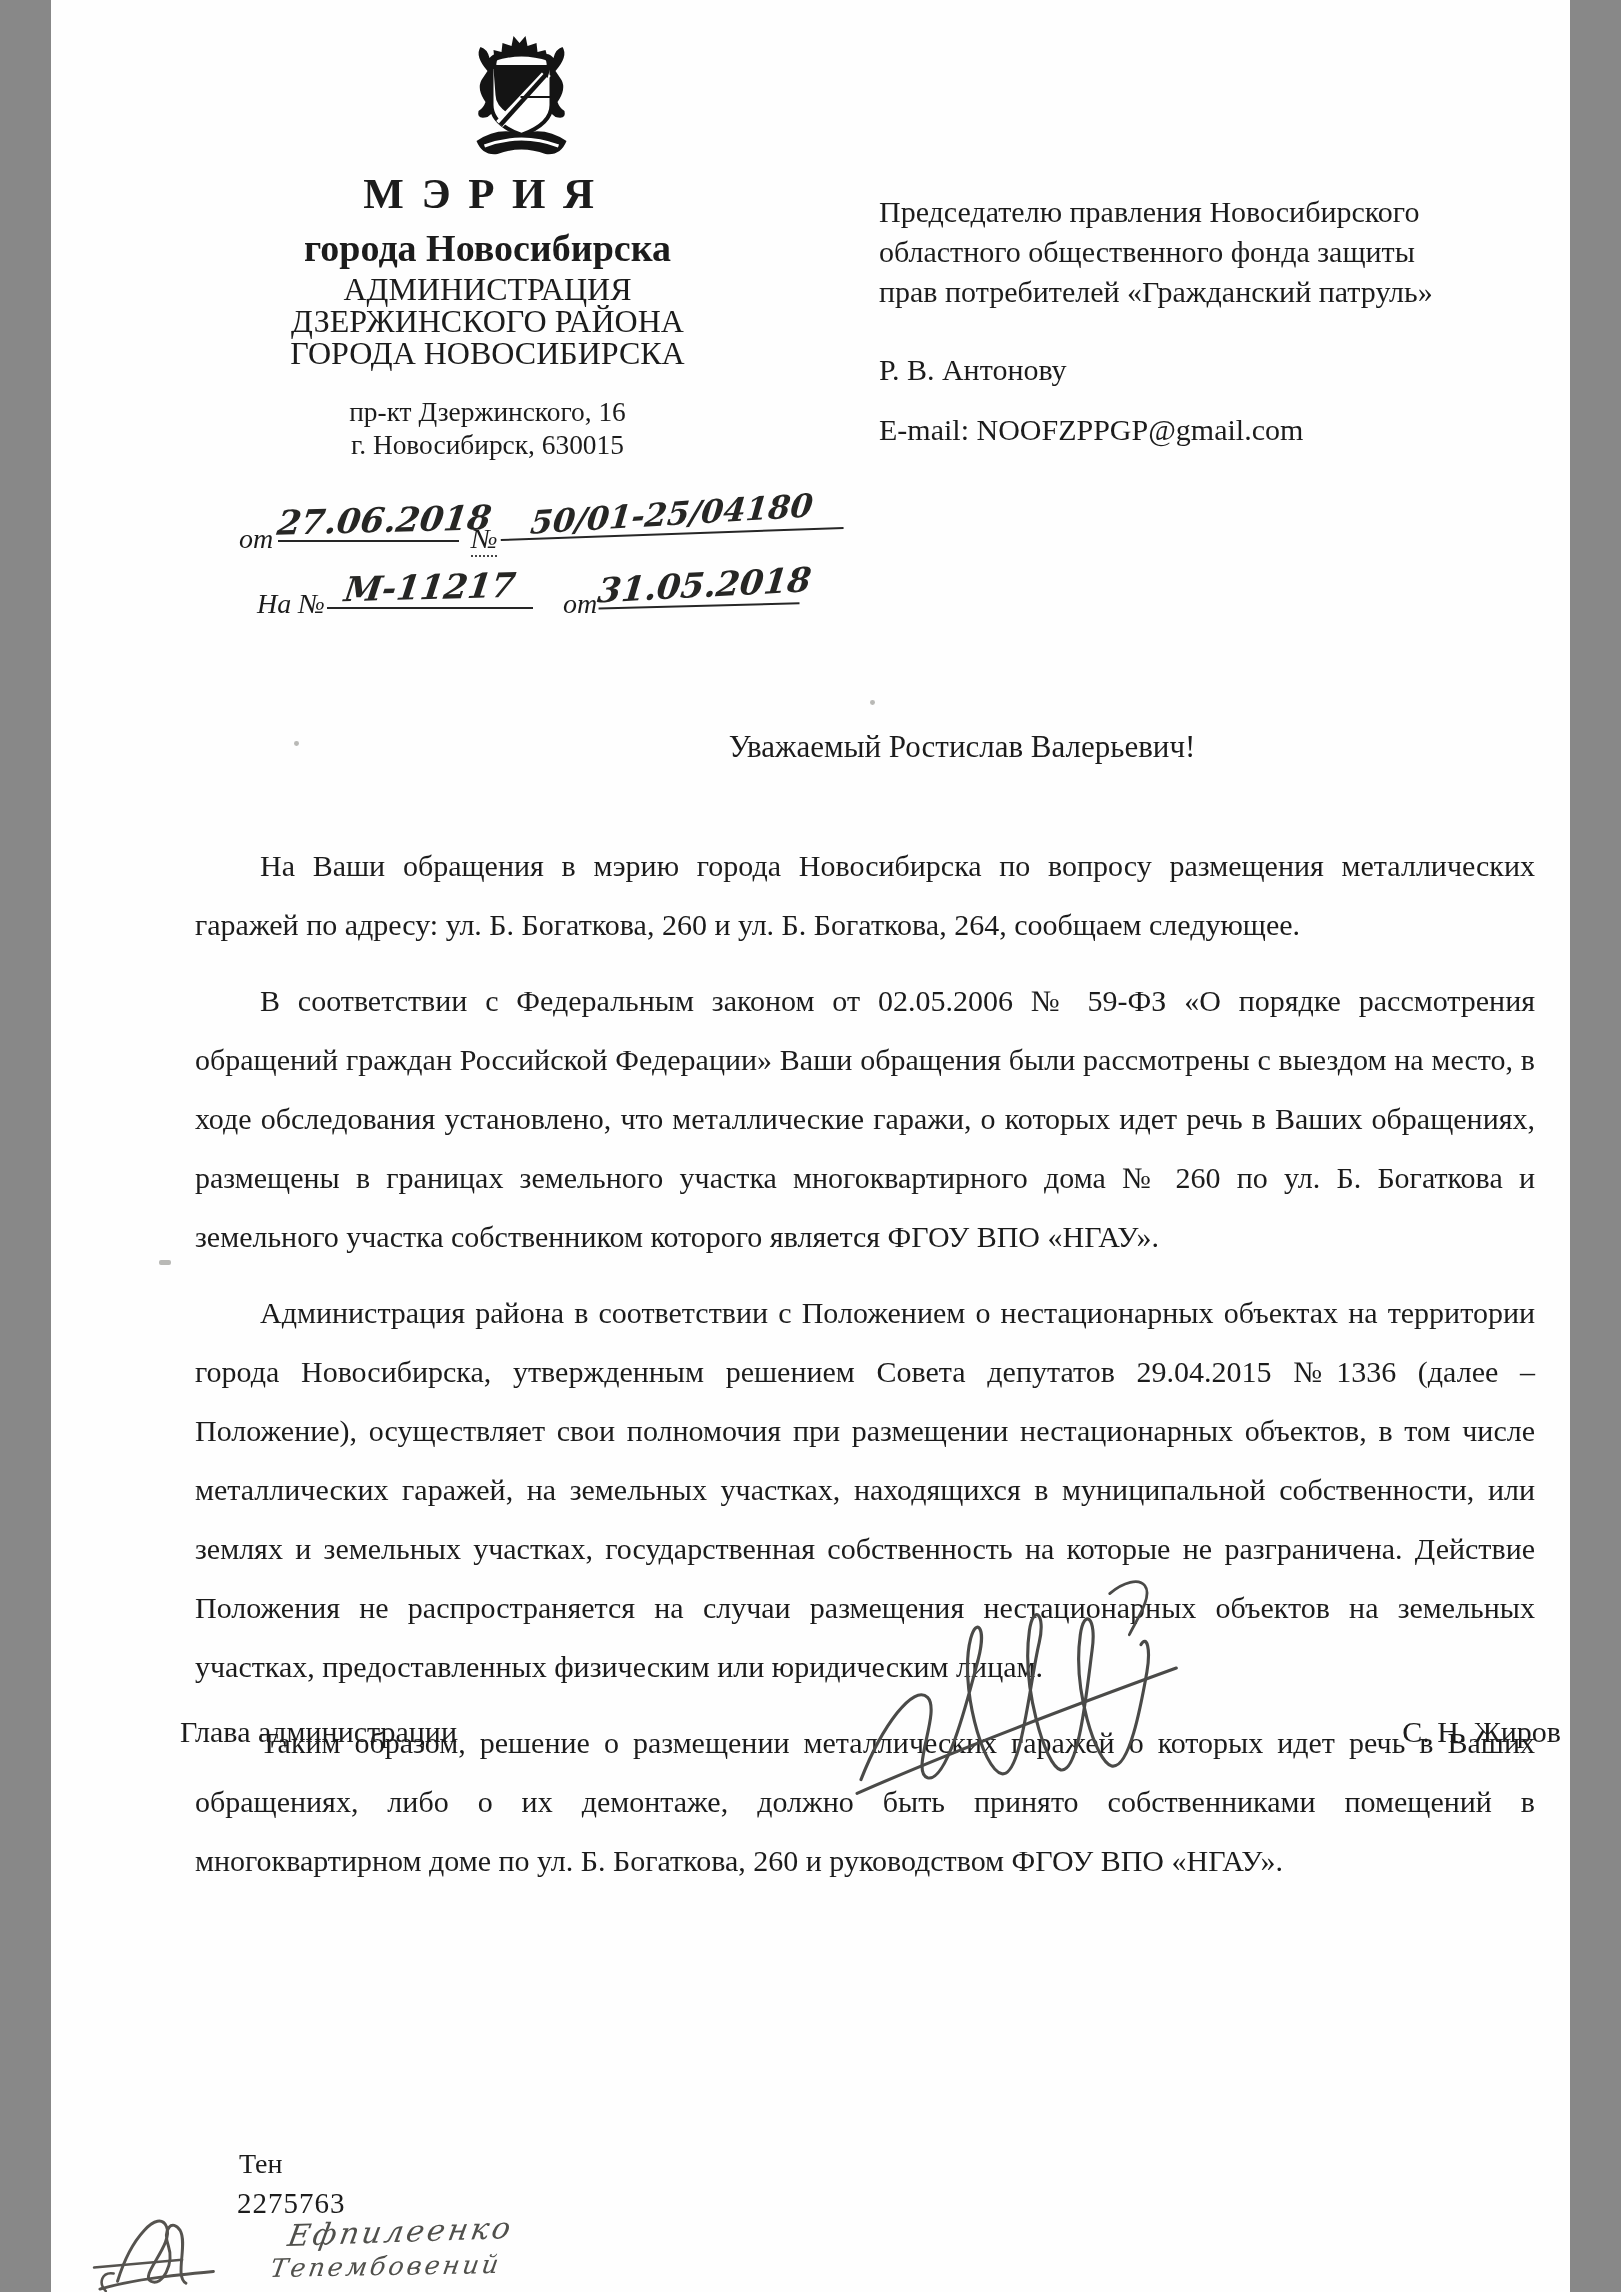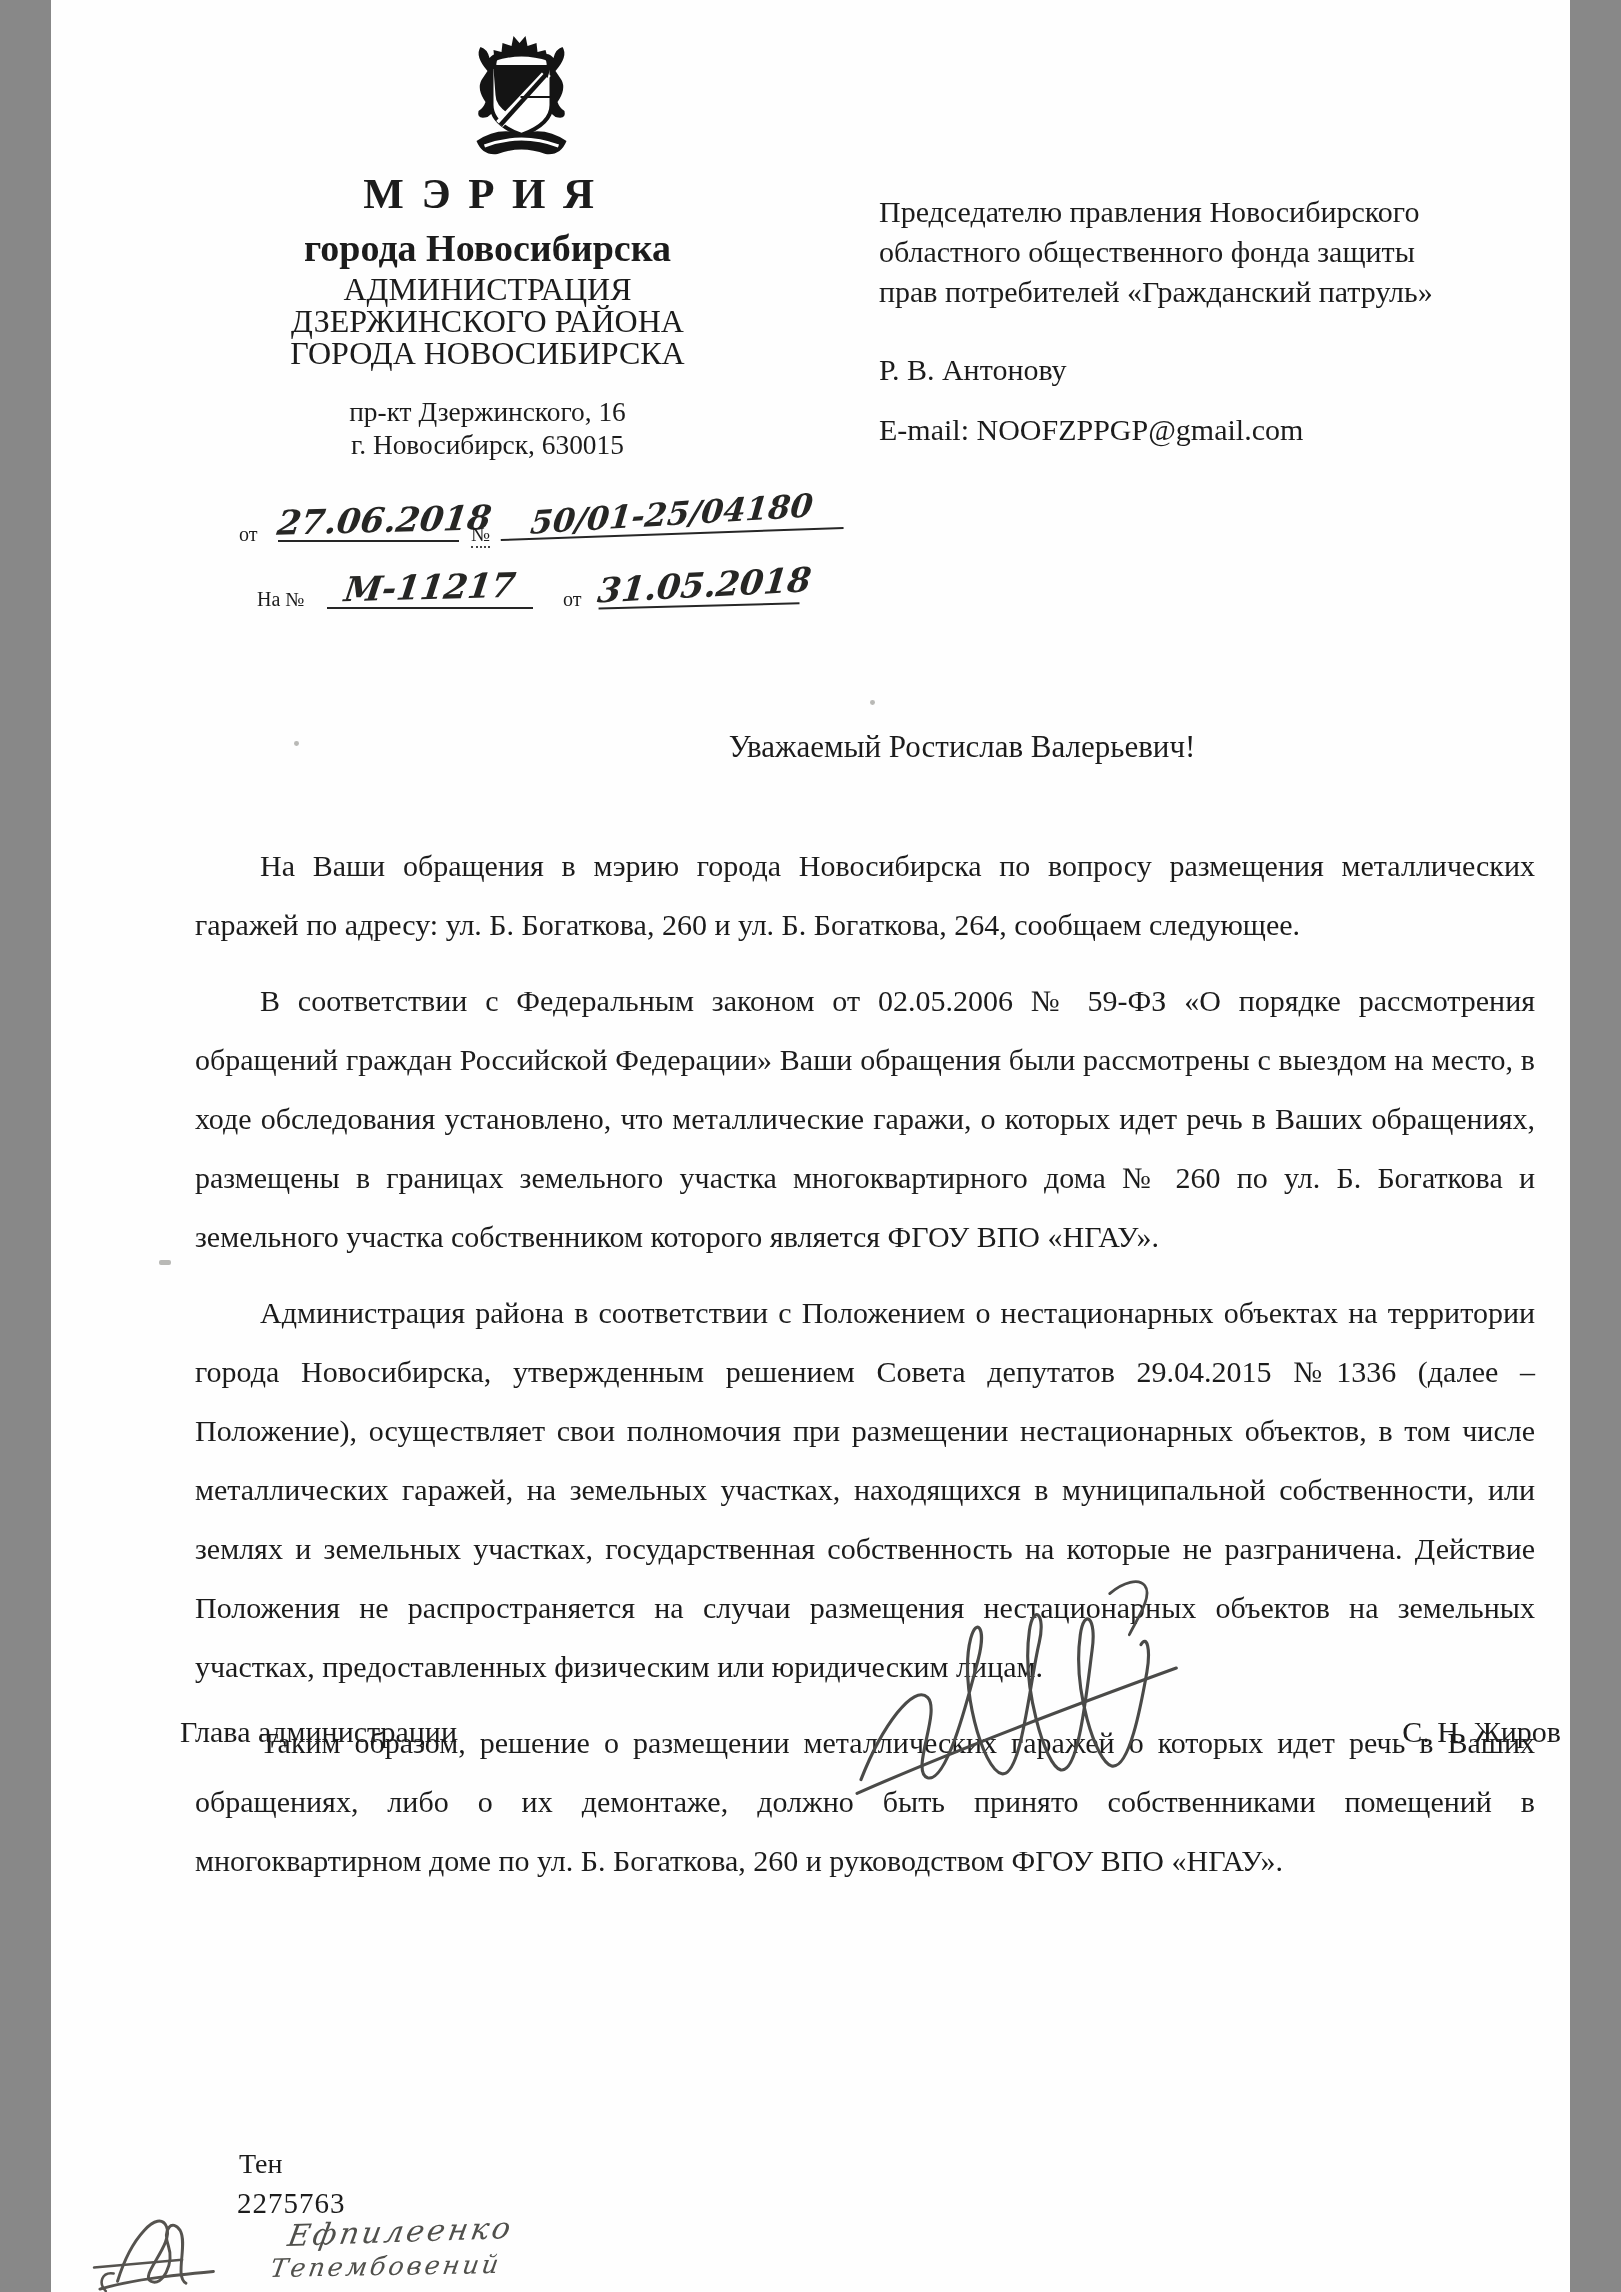--- a/index.html
+++ b/index.html
@@ -14,21 +14,21 @@
   }
   
   .crest{position:absolute;left:404px;top:29px;width:133px;height:135px;}
   .lh-block{position:absolute;left:118px;top:167px;width:637px;text-align:center;}
   .lh-title{font-size:43px;font-weight:bold;letter-spacing:17.6px;line-height:53px;}
   .lh-subtitle{font-size:38px;font-weight:bold;line-height:49px;margin-top:3.9px;}
   .lh-caps{font-size:32px;line-height:32px;}
   .addr-block{position:absolute;left:118px;top:396px;width:637px;text-align:center;}
   .addr-line{font-size:27.4px;line-height:33px;}
   
-  .ref-label{position:absolute;font-size:20px;white-space:nowrap;}
+  .ref-label{position:absolute;font-size:28px;white-space:nowrap;font-style:italic;}
   .hw-field{
     position:absolute;
     border-bottom:2px solid #262626;
     text-align:center;
     font-family:"DejaVu Serif",serif;
     font-style:italic;font-weight:bold;
     color:#262624;
     white-space:nowrap;
   }
   .hw-ink{display:inline-block;transform:skewX(-9deg) rotate(-1.5deg);}

